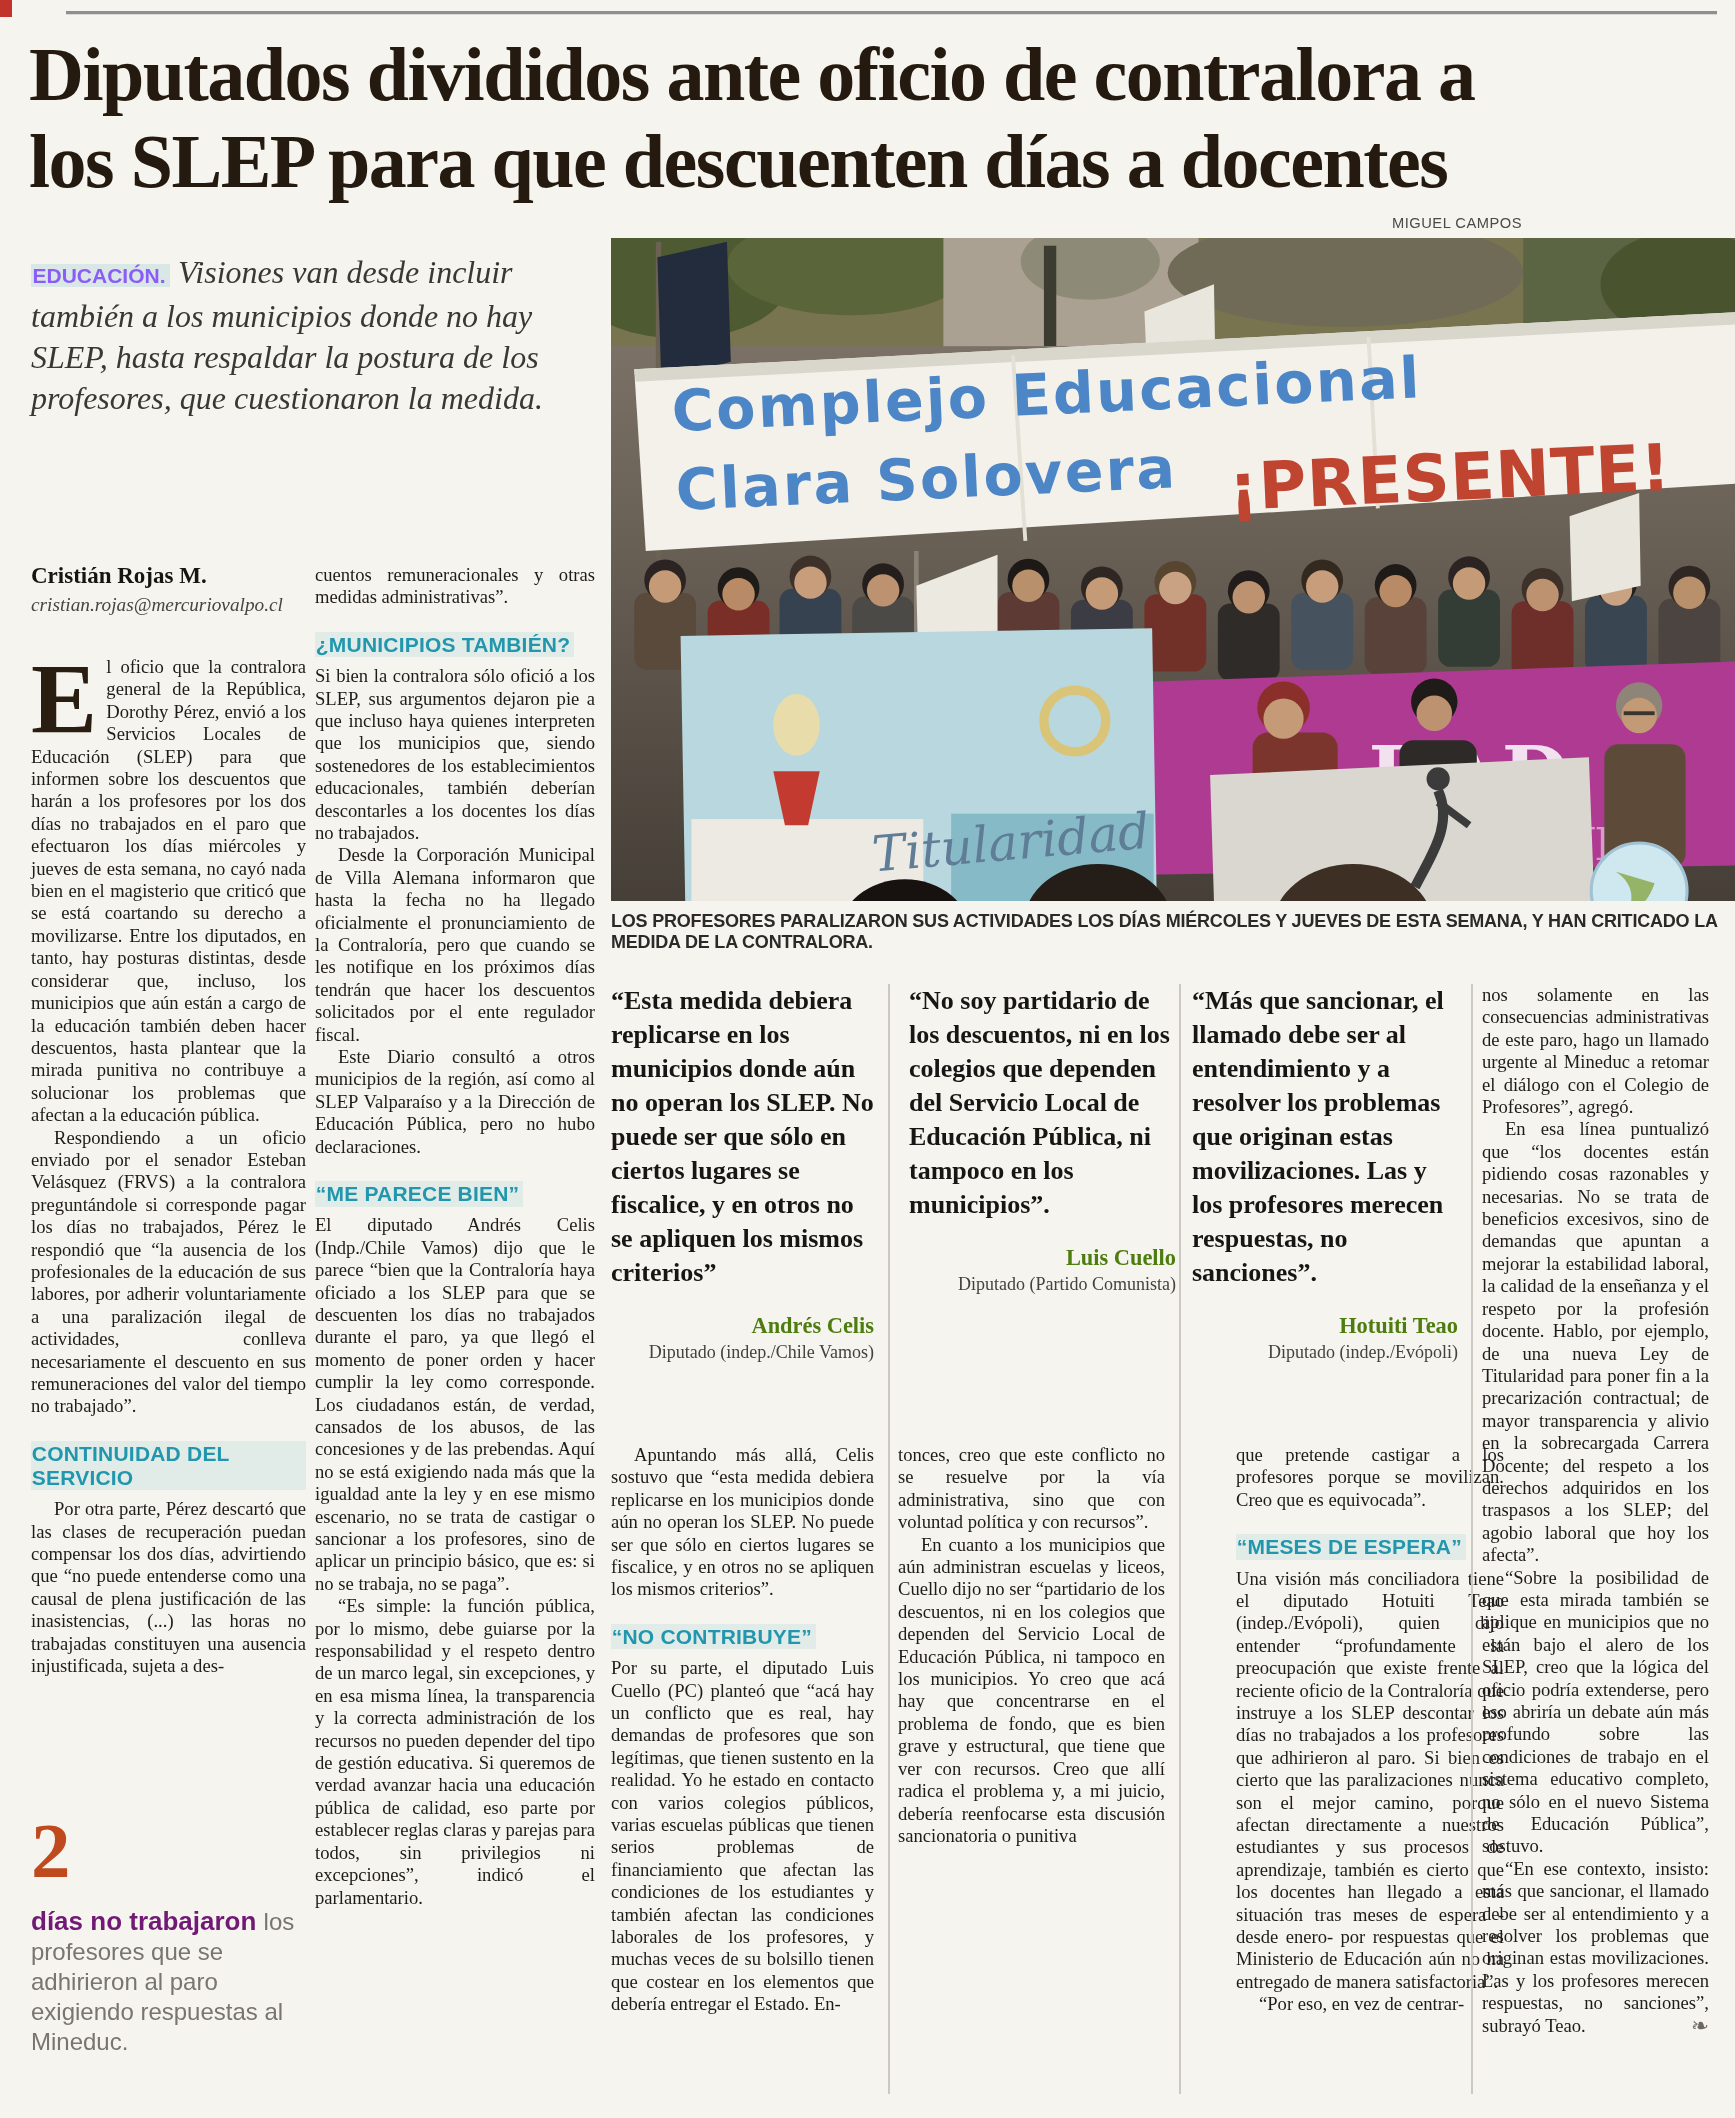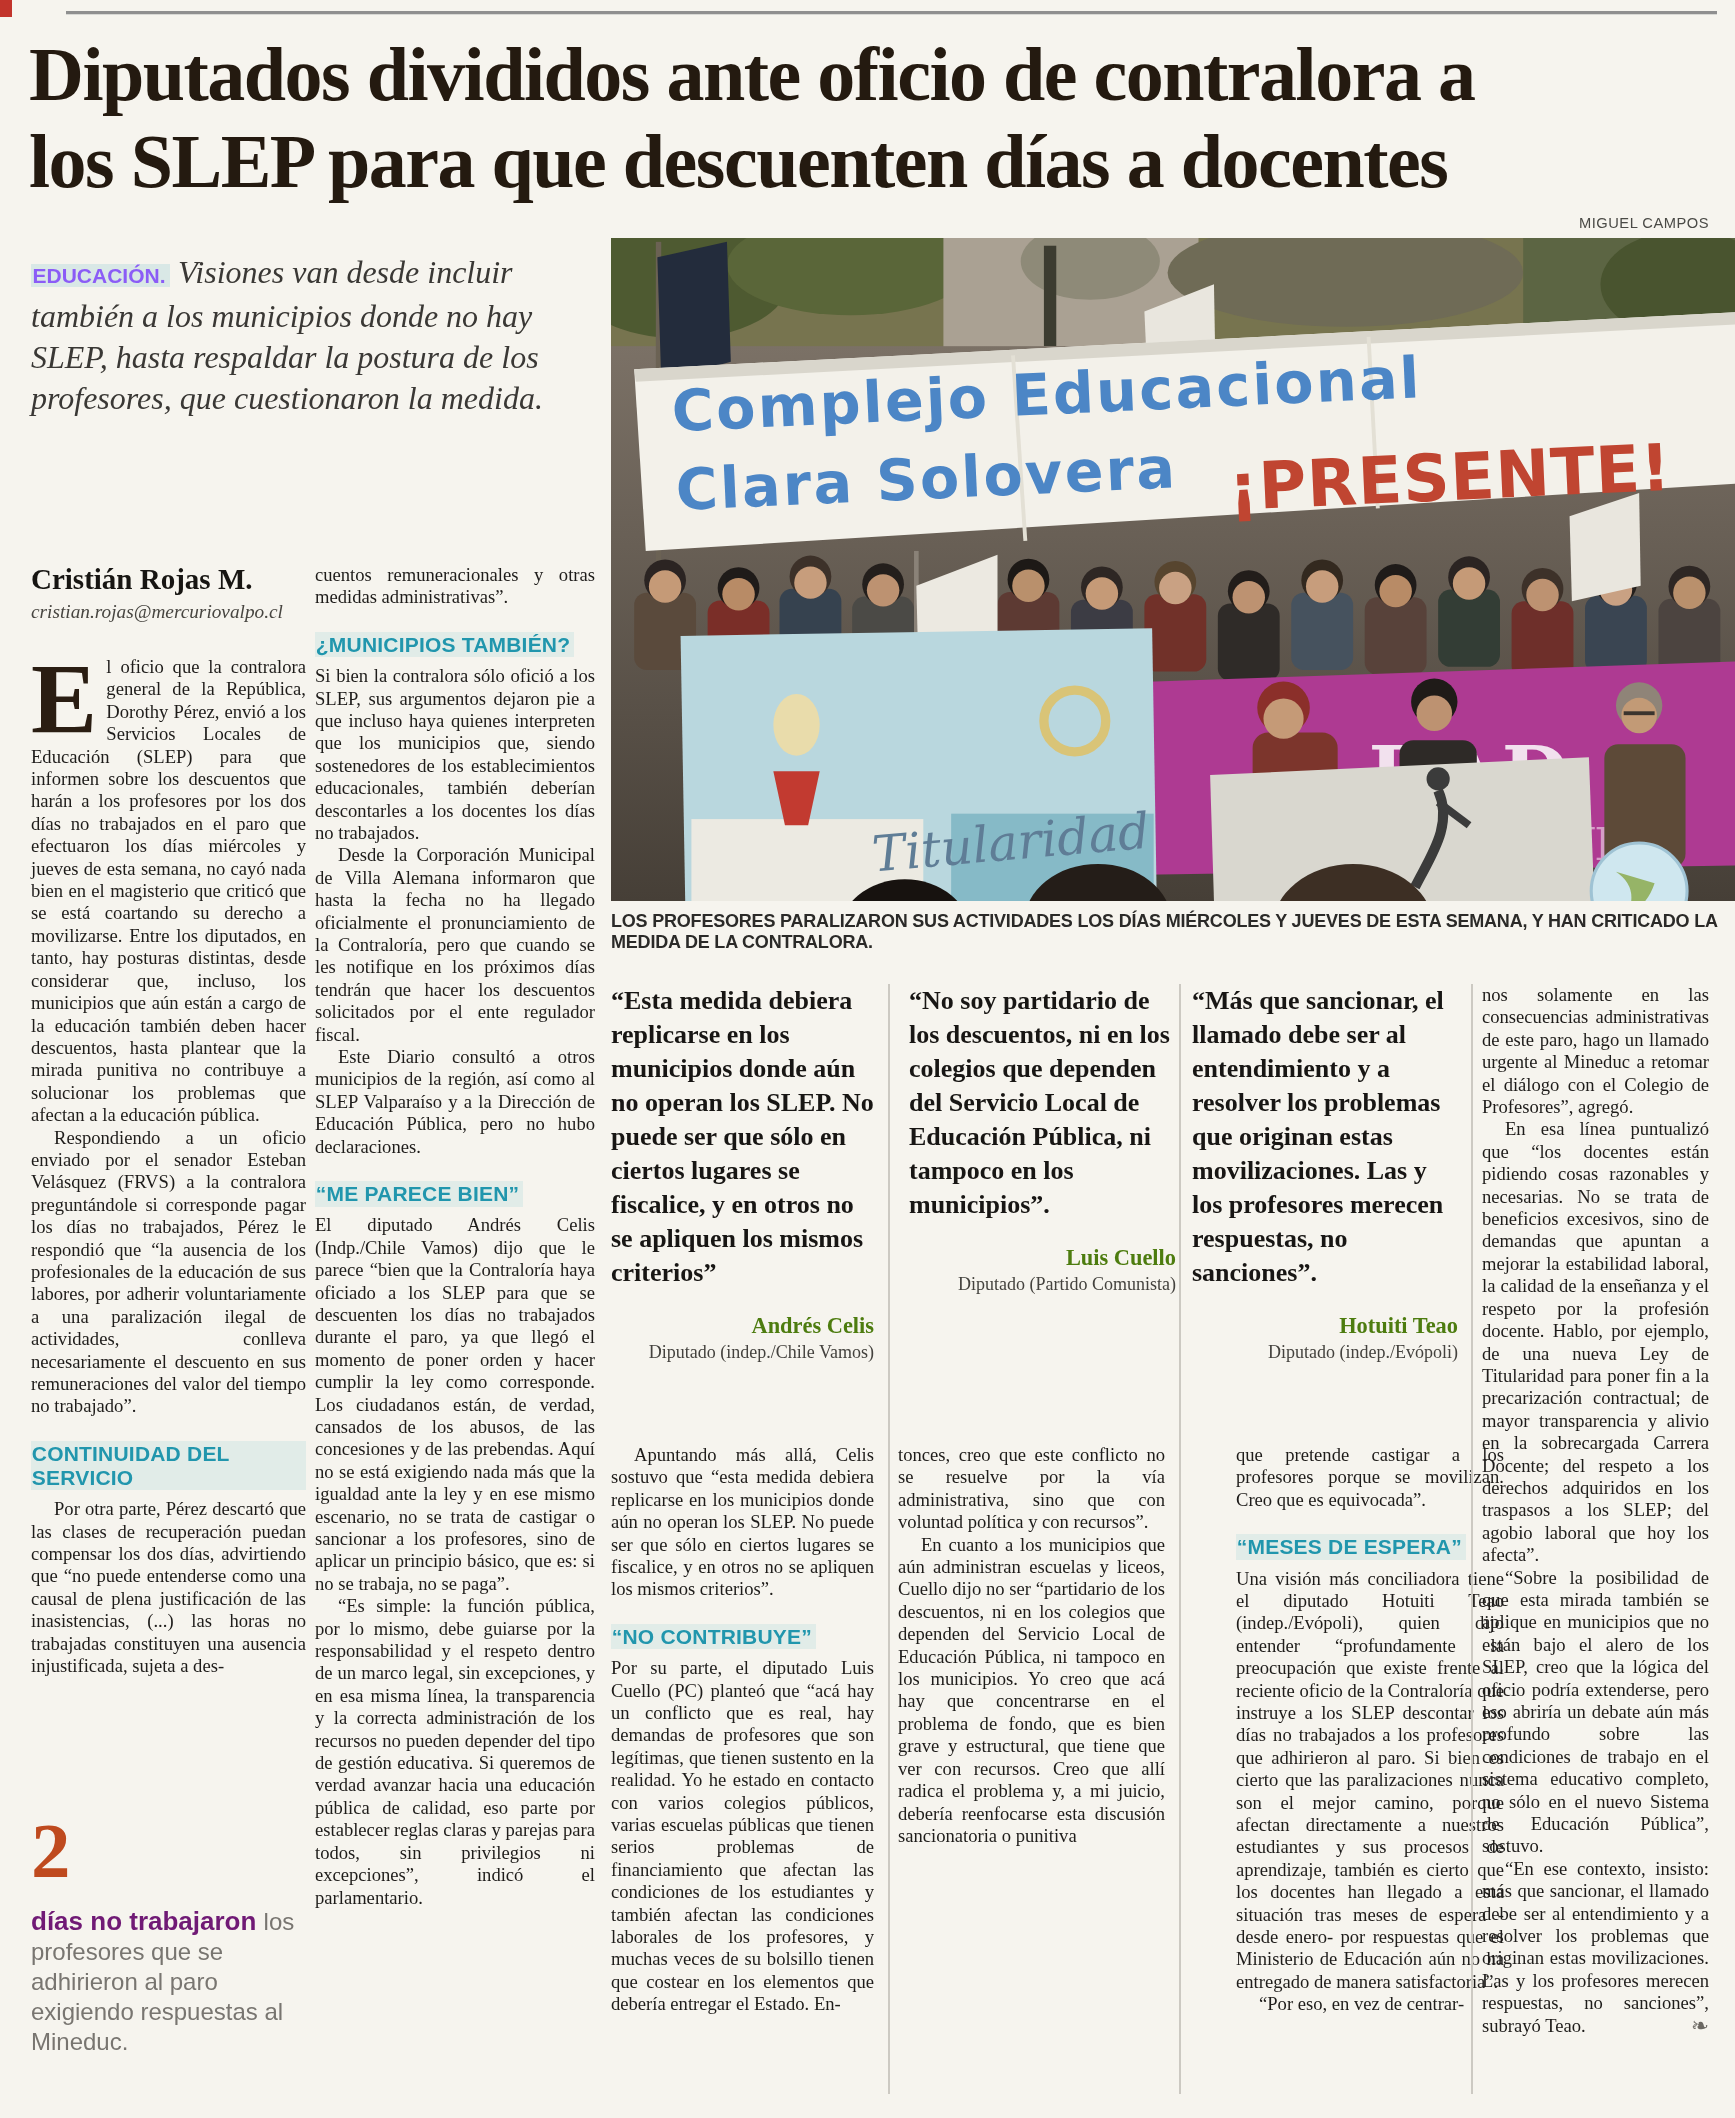--- a/index.html
+++ b/index.html
@@ -7,25 +7,25 @@
        background:#f6f4ee;font-family:"Liberation Serif","DejaVu Serif",serif;color:#1e1c1a;}
   .abs{position:absolute;}
   .corner-mark{left:0;top:0;width:12.4px;height:17px;background:#c2342b;}
   .top-rule{left:66px;top:10.8px;width:1651px;height:0;border-top:3.9px solid #8f8f8f;border-bottom:1.5px solid #d8d8d4;}
   .headline{left:29px;top:31px;width:1678px;font-size:76px;line-height:87px;font-weight:bold;
             color:#241a10;letter-spacing:-1.5px;}
   .kicker{left:31px;top:252px;width:578px;font-size:32px;line-height:41px;font-style:italic;color:#3a3835;}
   .kicker-label{font-style:normal;font-weight:bold;font-family:"Liberation Sans","DejaVu Sans",sans-serif;
                 font-size:21px;color:#8b5cf6;background:rgba(41,163,184,0.14);padding:0 4.6px 0 1.5px;}
   .byline{left:31px;top:563px;width:278px;}
-  .byline-name{font-size:29px;font-weight:bold;color:#171512;}
+  .byline-name{font-size:23px;font-weight:bold;color:#171512;}
   .byline-email{font-size:19.3px;font-style:italic;color:#474540;margin-top:4.6px;}
   .photo{left:611px;top:238px;width:1124px;height:663px;background:#6d6459;overflow:hidden;}
   .credit{left:1392px;top:215px;width:317px;font-family:"Liberation Sans","DejaVu Sans",sans-serif;
-          font-size:14.7px;color:#4a4a46;text-align:right;letter-spacing:0.5px;}
+          font-size:14.7px;color:#4a4a46;text-align:left;letter-spacing:0.5px;}
   .caption{left:611px;top:911px;width:1113px;font-family:"Liberation Sans","DejaVu Sans",sans-serif;
            font-size:18px;font-weight:bold;color:#2b2a28;letter-spacing:-0.2px;}
   .col{text-align:justify;}
   .bp{font-size:18.6px;line-height:22.4px;margin:0;text-indent:23px;}
   .bp.ni{text-indent:0;}
   .subhead{font-family:"Liberation Sans","DejaVu Sans",sans-serif;font-weight:bold;font-size:21px;
            color:#2196ad;margin:23px 0 7.7px 0;letter-spacing:0.2px;text-indent:0;text-align:left;
            background:rgba(41,163,184,0.10);display:inline-block;padding:0.8px 3.9px 0.8px 0.8px;}
   .dropcap{float:left;font-size:99px;line-height:76px;font-weight:bold;color:#2a1d12;margin:4.6px 9.3px 0 0;}
   .c1{left:31px;top:656px;width:275px;}

